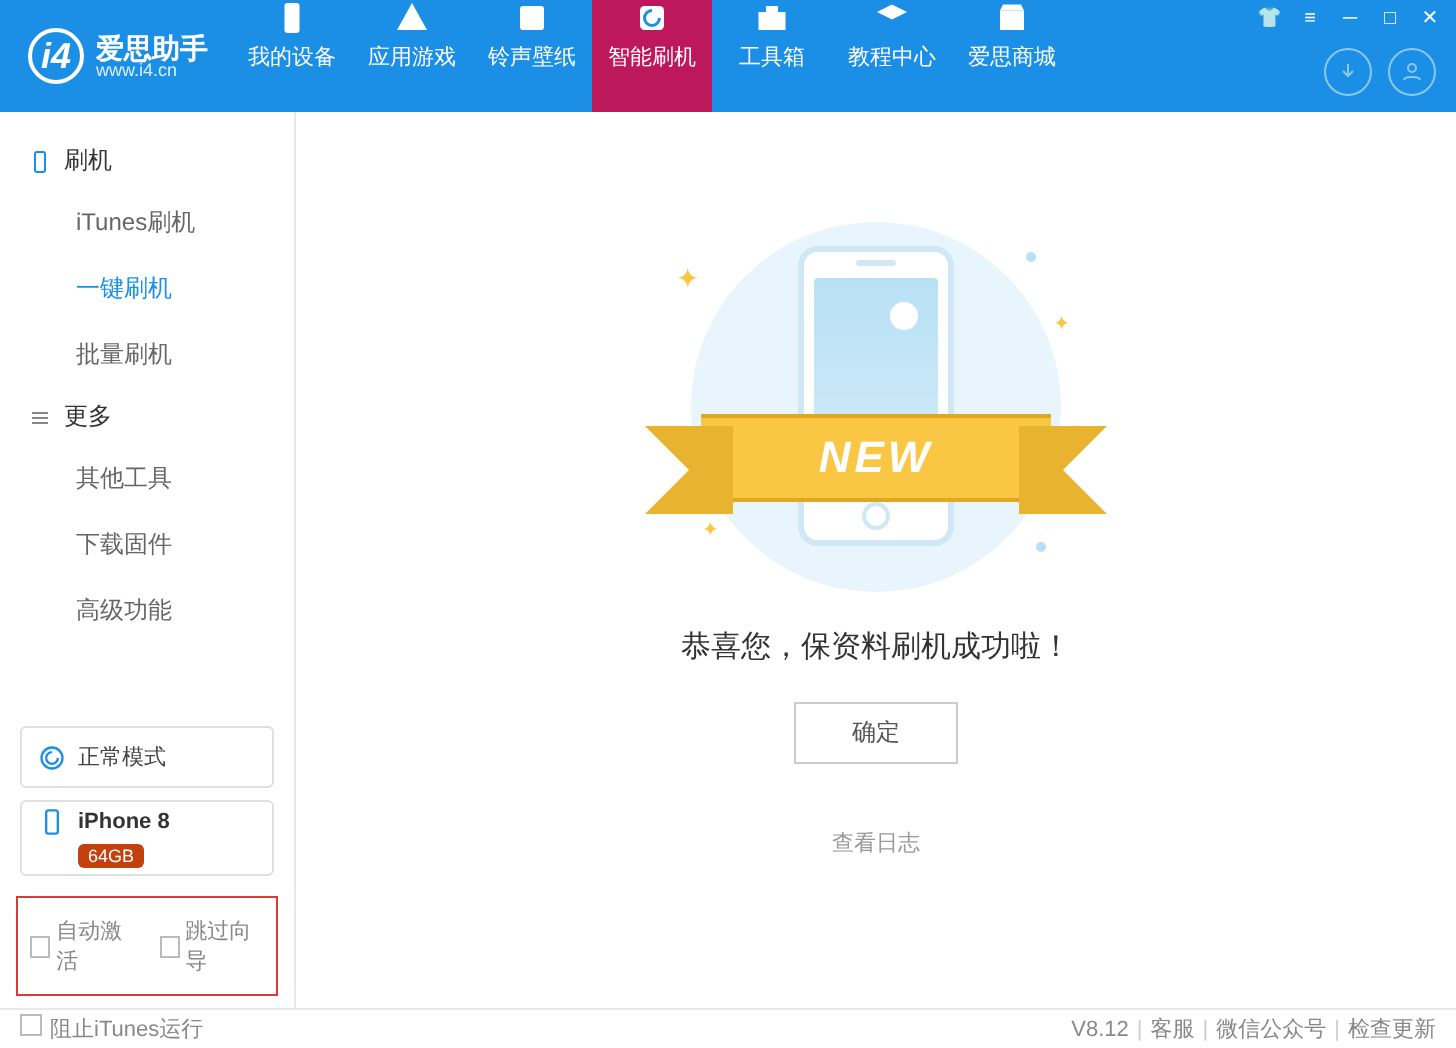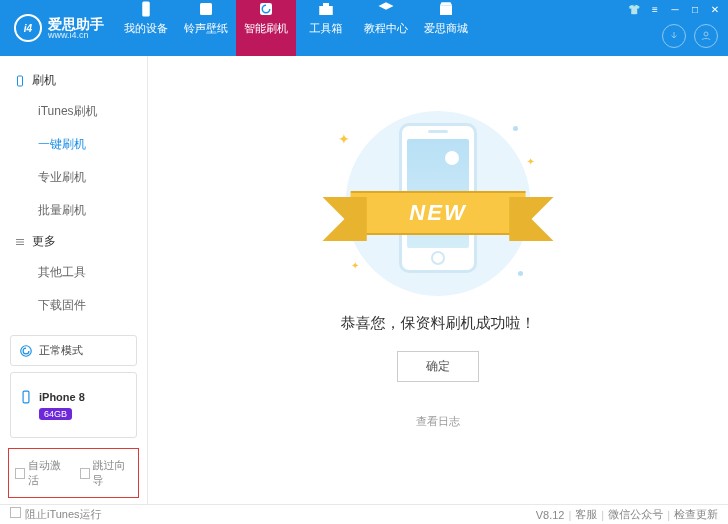--- a/index.html
+++ b/index.html
@@ -1,20 +1,20 @@
 <!DOCTYPE html>
 <html><head>
 <meta charset="utf-8">
 <style>
 * { margin: 0; padding: 0; box-sizing: border-box; font-family: "Microsoft YaHei", Arial, sans-serif; }
 body { width: 728px; height: 524px; background: #fff; overflow: hidden; }
 
 .header { height: 56px; background: #1b8fe6; display: flex; align-items: center; color: #fff; position: relative; }
 .logo { display: flex; align-items: center; padding: 0 12px 0 14px; }
-.logo-circle { width: 28px; height: 28px; border: 2px solid #fff; border-radius: 50%; display: flex; align-items: center; justify-content: center; font-size: 10px; font-weight: bold; margin-right: 6px; font-style: italic; }
+.logo-circle { width: 28px; height: 28px; border: 2px solid #fff; border-radius: 50%; display: flex; align-items: center; justify-content: center; font-size: 18px; font-weight: bold; margin-right: 6px; font-style: italic; }
 .logo-text { font-size: 14px; font-weight: bold; line-height: 1; }
 .logo-sub { font-size: 9px; opacity: 0.85; line-height: 1; }
 .tabs { display: flex; align-self: stretch; }
 .tab { width: 60px; display: flex; flex-direction: column; align-items: center; justify-content: flex-start; font-size: 11px; cursor: pointer; gap: 3px; }
 .tab.active { background: #be185d; }
 .tab-icon { width: 18px; height: 18px; display: flex; align-items: center; justify-content: center; }
 .tab-icon svg { width: 18px; height: 18px; fill: #fff; }
 .win-controls { position: absolute; right: 4px; top: 2px; display: flex; gap: 2px; }
 .win-btn { width: 18px; height: 14px; display: flex; align-items: center; justify-content: center; font-size: 10px; cursor: pointer; }
 .hdr-right { position: absolute; right: 10px; bottom: 8px; display: flex; gap: 8px; }
@@ -23,37 +23,37 @@
 
 .body { display: flex; height: 448px; }
 .sidebar { width: 148px; border-right: 1px solid #e8e8e8; display: flex; flex-direction: column; font-size: 12px; color: #555; }
 .sb-scroll { flex: 1; overflow: hidden; padding-top: 10px; }
 .sb-group { padding: 6px 14px; display: flex; align-items: center; gap: 6px; color: #333; }
 .sb-group svg { width: 12px; height: 12px; }
 .sb-item { padding: 8px 14px 8px 38px; cursor: pointer; color: #666; }
 .sb-item.active { color: #1b8fe6; }
 .sb-status { margin: 6px 10px; border: 1px solid #e0e0e0; border-radius: 3px; padding: 7px 8px; display: flex; align-items: center; gap: 6px; font-size: 11px; color: #444; }
 .sb-status svg { width: 14px; height: 14px; }
-.sb-device { margin: 0 10px 10px; border: 1px solid #e0e0e0; border-radius: 3px; padding: 17px 8px; font-size: 11px; }
+.sb-device { margin: 0 10px 10px; border: 1px solid #e0e0e0; border-radius: 3px; padding: 3px 8px; font-size: 11px; }
 .sb-device-top { display: flex; align-items: center; gap: 6px; color: #333; font-weight: bold; }
 .sb-device-top svg { width: 14px; height: 14px; }
-.badge { display: inline-block; background: #6d28d9; color: #fff; font-size: 9px; padding: 1px 5px; border-radius: 3px; margin-top: 4px; margin-left: 20px; font-weight: normal; }
+.badge { display: inline-block; background: #c2410c; color: #fff; font-size: 9px; padding: 1px 5px; border-radius: 3px; margin-top: 4px; margin-left: 20px; font-weight: normal; }
 .sb-checks { border: 1px solid #d93a3a; margin: 0 8px 6px; padding: 9px 6px; display: flex; gap: 12px; font-size: 11px; color: #888; }
 .chk { display: flex; align-items: center; gap: 3px; }
 .chk-box { width: 11px; height: 11px; border: 1px solid #bbb; }
 
 .main { flex: 1; display: flex; flex-direction: column; align-items: center; justify-content: center; position: relative; padding-bottom: 30px; }
 .illus { width: 230px; height: 185px; position: relative; margin-bottom: 18px; margin-top: 10px; }
 .circle-bg { position: absolute; width: 185px; height: 185px; border-radius: 50%; background: #e8f5fc; left: 50%; top: 0; transform: translateX(-50%); }
 .phone { position: absolute; width: 78px; height: 150px; background: #fff; border: 3px solid #d0e8f5; border-radius: 10px; left: 50%; top: 12px; transform: translateX(-50%); }
 .phone::before { content: ""; position: absolute; top: 4px; left: 50%; transform: translateX(-50%); width: 20px; height: 3px; background: #d0e8f5; border-radius: 2px; }
 .phone::after { content: ""; position: absolute; bottom: 5px; left: 50%; transform: translateX(-50%); width: 10px; height: 10px; border: 2px solid #d0e8f5; border-radius: 50%; }
 .screen { position: absolute; top: 13px; left: 5px; right: 5px; bottom: 22px; background: linear-gradient(#b8e0f5, #d4edf9); border-radius: 2px; }
 .screen::before { content: ""; position: absolute; width: 14px; height: 14px; background: #fff; border-radius: 50%; top: 12px; right: 10px; }
-.ribbon { position: absolute; top: 80px; left: 50%; transform: translateX(-50%); }
+.ribbon { position: absolute; top: 96px; left: 50%; transform: translateX(-50%); }
 .ribbon-band { width: 175px; height: 44px; background: #f9c743; position: relative; display: flex; align-items: center; justify-content: center; color: #fff; font-size: 22px; font-weight: bold; font-style: italic; letter-spacing: 2px; box-shadow: 0 2px 0 #e0a820 inset, 0 -2px 0 #e0a820 inset; }
 .ribbon-band::before, .ribbon-band::after { content: ""; position: absolute; width: 0; height: 0; border: 22px solid #e8b430; top: 6px; }
 .ribbon-band::before { left: -28px; border-left-color: transparent; }
 .ribbon-band::after { right: -28px; border-right-color: transparent; }
 .sparkle { position: absolute; color: #f9c743; font-size: 14px; }
 .s1 { top: 20px; left: 15px; }
 .s2 { top: 45px; right: 18px; font-size: 10px; }
 .s3 { bottom: 25px; left: 28px; font-size: 10px; }
 .dot { position: absolute; width: 5px; height: 5px; background: #b8dff5; border-radius: 50%; }
 .d1 { top: 15px; right: 35px; }
@@ -85,20 +85,28 @@
         <span class="tab-icon">
           <svg viewBox="0 0 24 24">
             <rect x="7" y="2" width="10" height="20" rx="2"></rect>
           </svg>
         </span>
         <span>我的设备</span>
       </div>
     <div class="tab">
         <span class="tab-icon">
           <svg viewBox="0 0 24 24">
+            <path d="M12 2l10 18H2z"></path>
+          </svg>
+        </span>
+        <span>应用游戏</span>
+      </div>
+    <div class="tab">
+        <span class="tab-icon">
+          <svg viewBox="0 0 24 24">
             <rect x="4" y="4" width="16" height="16" rx="2"></rect>
           </svg>
         </span>
         <span>铃声壁纸</span>
       </div>
     <div class="tab active">
         <span class="tab-icon">
           <svg viewBox="0 0 24 24">
             <rect x="4" y="4" width="16" height="16" rx="3" fill="#fff"></rect>
             <path d="M12 7a5 5 0 1 0 5 5" stroke="#1b8fe6" stroke-width="2" fill="none"></path>
@@ -159,21 +167,20 @@
   <div class="sidebar">
     <div class="sb-scroll">
       <div class="sb-group">
           <svg viewBox="0 0 24 24" fill="none" stroke="#1b8fe6" stroke-width="2">
             <rect x="7" y="2" width="10" height="20" rx="2"></rect>
           </svg>
           <span>刷机</span>
         </div>
       <div class="sb-item">iTunes刷机</div>
       <div class="sb-item active">一键刷机</div>
-      <div class="sb-item">专业刷机</div>
       <div class="sb-item">批量刷机</div>
       <div class="sb-group">
           <svg viewBox="0 0 24 24" fill="none" stroke="#888" stroke-width="2">
             <line x1="4" y1="7" x2="20" y2="7"></line>
             <line x1="4" y1="12" x2="20" y2="12"></line>
             <line x1="4" y1="17" x2="20" y2="17"></line>
           </svg>
           <span>更多</span>
         </div>
       <div class="sb-item">其他工具</div>

